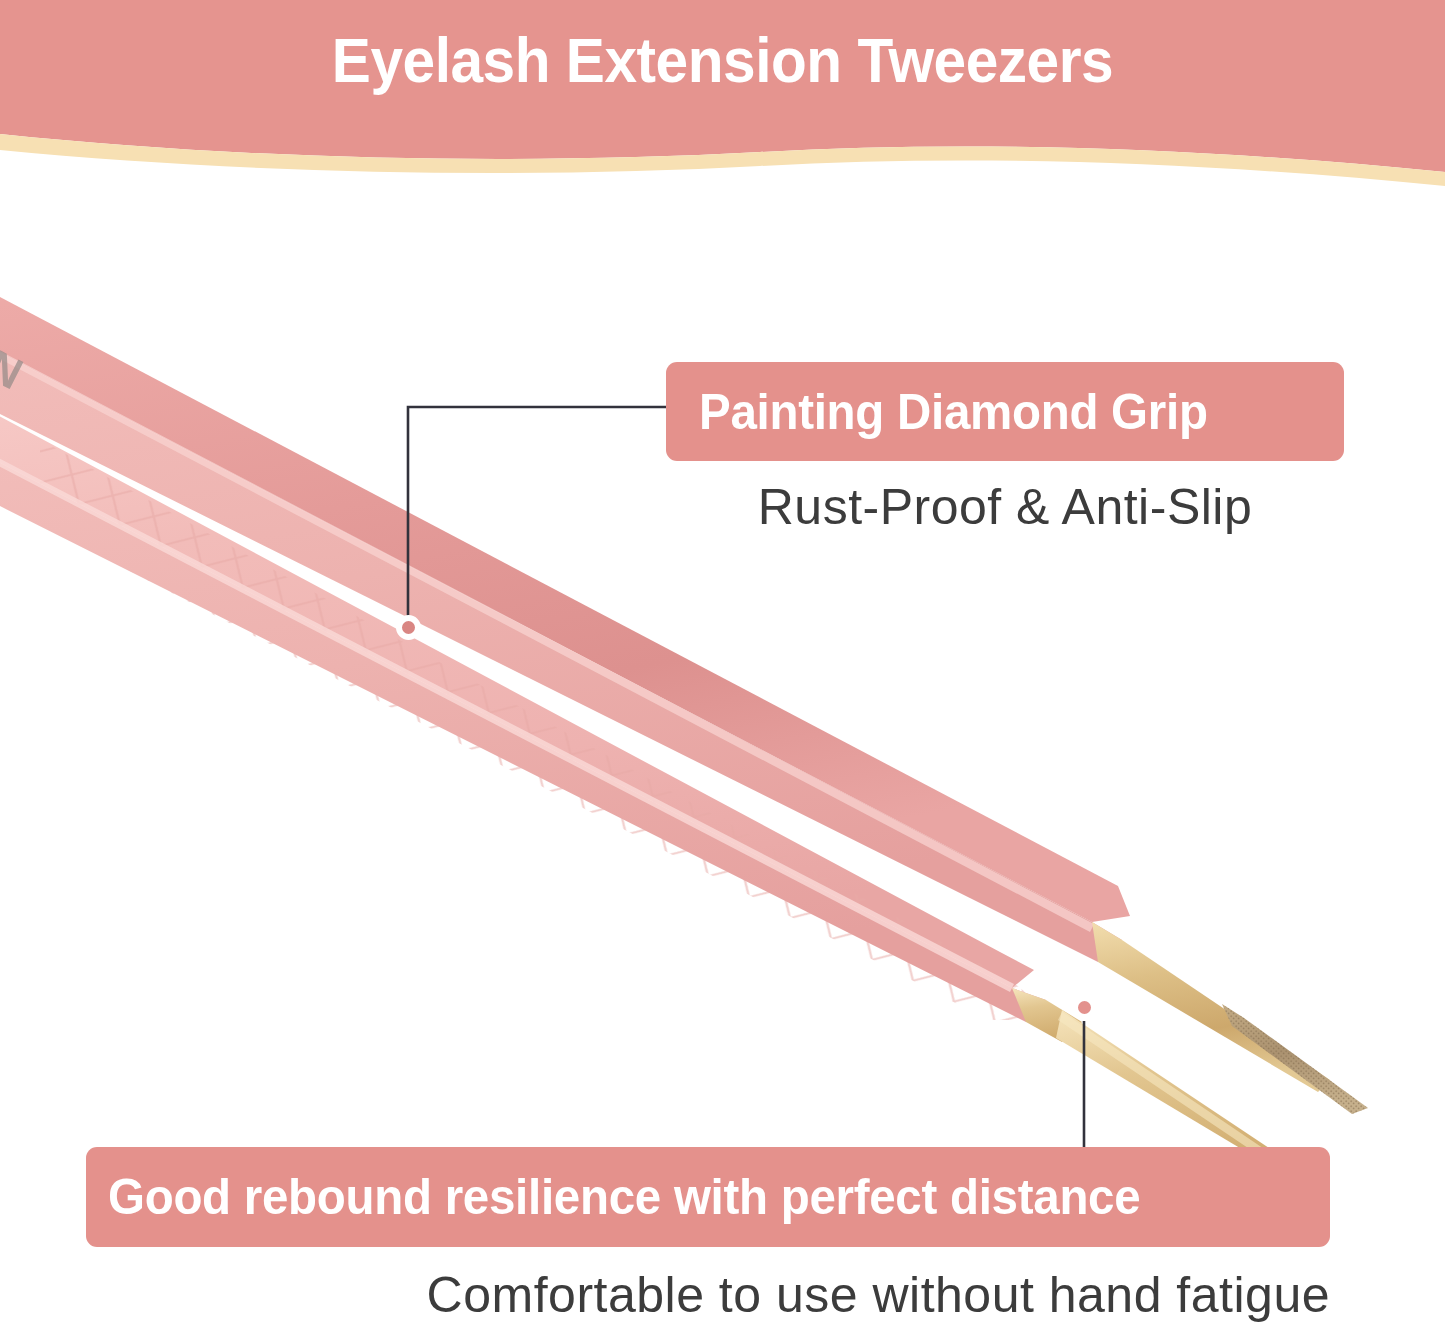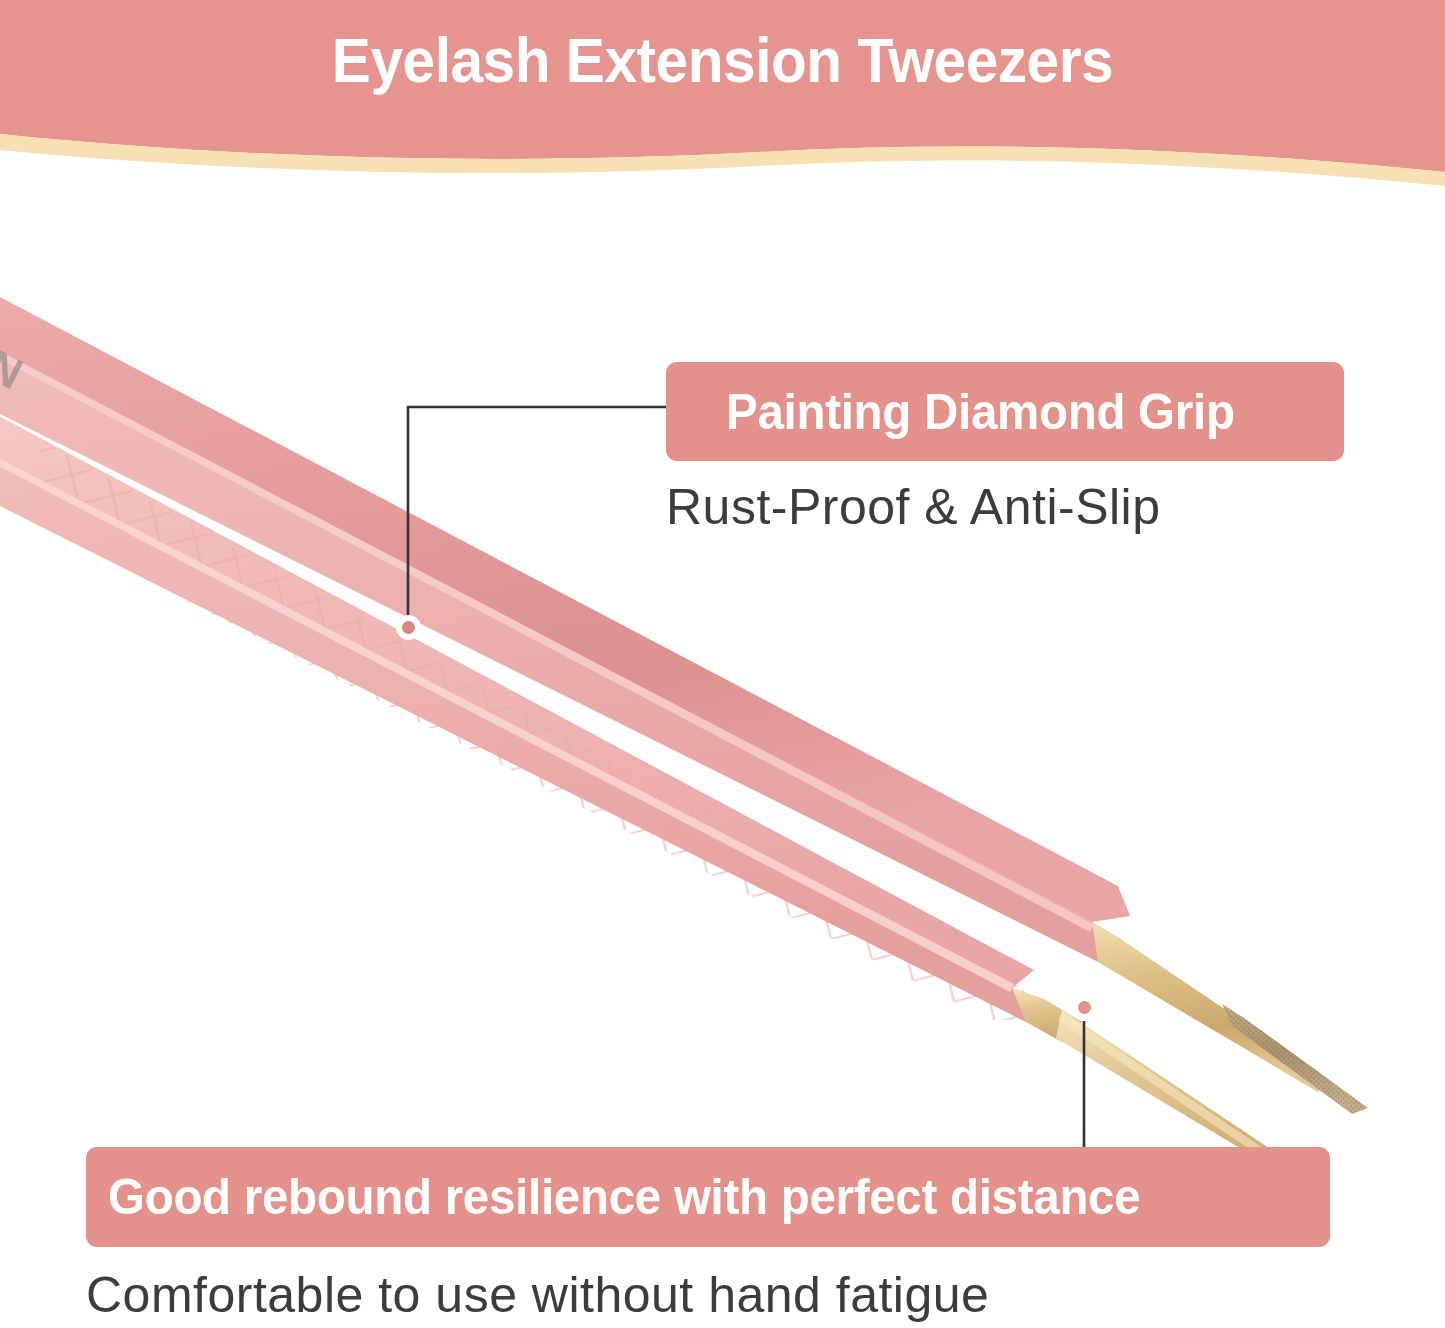--- a/index.html
+++ b/index.html
@@ -73,21 +73,21 @@
     align-items: center;
     box-sizing: border-box;
     font-family: "Liberation Sans Narrow", "Liberation Sans", sans-serif;
     font-weight: bold;
   }
   #badge-grip {
     left: 666px;
     top: 362px;
     width: 678px;
     height: 99px;
-    padding-left: 60px;
+    padding-left: 33px;
     font-size: 50px;
     letter-spacing: -0.3px;
   }
   #badge-grip .badge-text {
     transform: scaleX(0.95);
     transform-origin: 0 50%;
     white-space: nowrap;
   }
   #badge-rebound {
     left: 86px;
@@ -109,28 +109,29 @@
     position: absolute;
     color: #3c3c3c;
     font-family: "Liberation Sans Narrow", "Liberation Sans", sans-serif;
     font-weight: normal;
     white-space: nowrap;
   }
   #caption-grip {
     left: 666px;
     top: 478px;
     width: 678px;
+    text-align: center;
     font-size: 50px;
     letter-spacing: 0.5px;
   }
   #caption-rebound {
     left: 86px;
     top: 1266px;
     width: 1244px;
-    text-align: left;
+    text-align: right;
     font-size: 50px;
     letter-spacing: 0.5px;
   }
 
   
   .leader-layer {
     position: absolute;
     left: 0;
     top: 0;
     width: 1445px;

